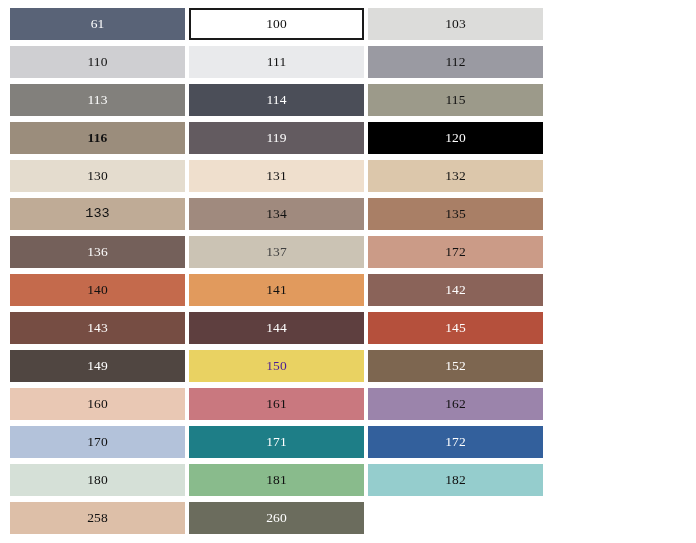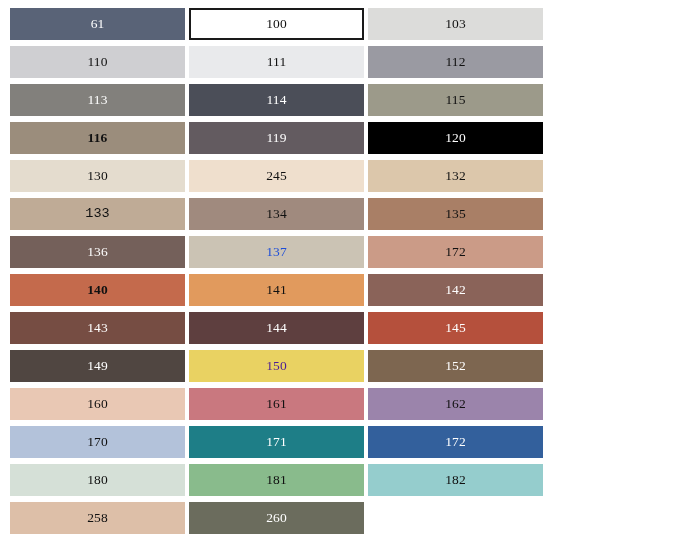--- a/index.html
+++ b/index.html
@@ -95,45 +95,45 @@
     <div class="swatch" style="background: rgb(99, 91, 96);">
       <span class="swatch-label light-text" style="color: rgb(255, 255, 255);">119</span>
     </div>
     <div class="swatch" style="background: rgb(0, 0, 0);">
       <span class="swatch-label light-text" style="color: rgb(255, 255, 255);">120</span>
     </div>
     <div class="swatch" style="background: rgb(228, 220, 206);">
       <span class="swatch-label dark-text" style="color: rgb(17, 17, 17);">130</span>
     </div>
     <div class="swatch" style="background: rgb(239, 223, 205);">
-      <span class="swatch-label dark-text" style="color: rgb(17, 17, 17);">245</span>
+      <span class="swatch-label dark-text" style="color: rgb(17, 17, 17);">131</span>
     </div>
     <div class="swatch" style="background: rgb(220, 199, 171);">
       <span class="swatch-label dark-text" style="color: rgb(17, 17, 17);">132</span>
     </div>
     <div class="swatch" style="background: rgb(191, 171, 150); font-family: Liberation Mono, monospace;">
       <span class="swatch-label dark-text" style="color: rgb(17, 17, 17);">133</span>
     </div>
     <div class="swatch" style="background: rgb(160, 138, 126);">
       <span class="swatch-label dark-text" style="color: rgb(17, 17, 17);">134</span>
     </div>
     <div class="swatch" style="background: rgb(169, 127, 102);">
       <span class="swatch-label dark-text" style="color: rgb(17, 17, 17);">135</span>
     </div>
     <div class="swatch" style="background: rgb(116, 96, 90);">
       <span class="swatch-label light-text" style="color: rgb(255, 255, 255);">136</span>
     </div>
     <div class="swatch" style="background: rgb(203, 195, 180);">
-      <span class="swatch-label dark-text" style="color: #1d4ed8;">137</span>
+      <span class="swatch-label dark-text" style="color: #404040;">137</span>
     </div>
     <div class="swatch" style="background: rgb(203, 155, 135);">
       <span class="swatch-label dark-text" style="color: rgb(17, 17, 17);">172</span>
     </div>
     <div class="swatch" style="background: rgb(196, 106, 76);">
-      <span class="swatch-label dark-text" style="color: rgb(17, 17, 17); font-weight: bold;">140</span>
+      <span class="swatch-label dark-text" style="color: rgb(17, 17, 17);">140</span>
     </div>
     <div class="swatch" style="background: rgb(225, 154, 93);">
       <span class="swatch-label dark-text" style="color: rgb(17, 17, 17);">141</span>
     </div>
     <div class="swatch" style="background: rgb(138, 99, 89);">
       <span class="swatch-label light-text" style="color: rgb(255, 255, 255);">142</span>
     </div>
     <div class="swatch" style="background: rgb(118, 77, 67);">
       <span class="swatch-label light-text" style="color: rgb(255, 255, 255);">143</span>
     </div>

